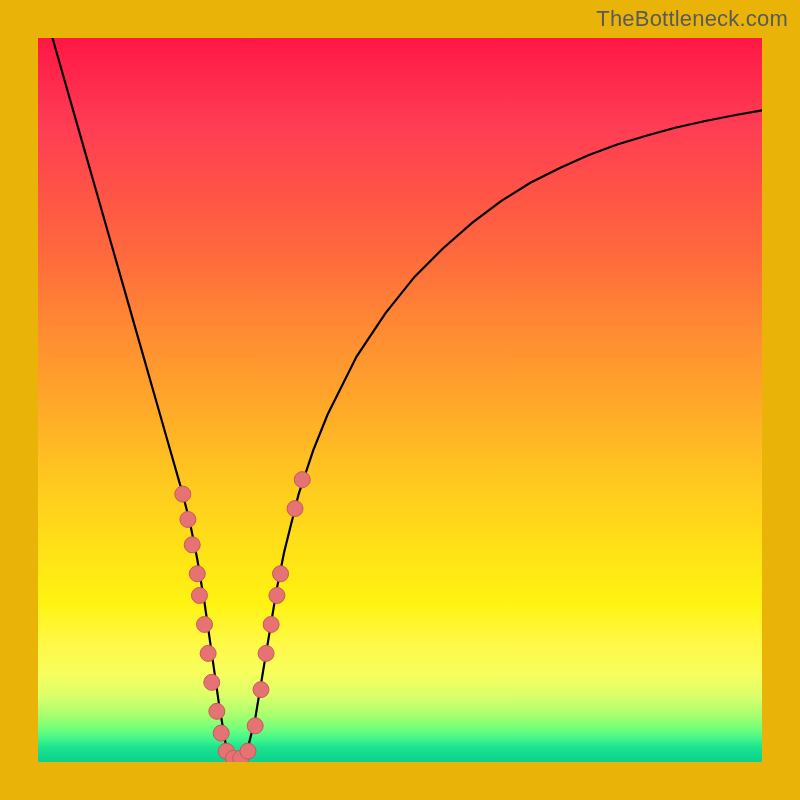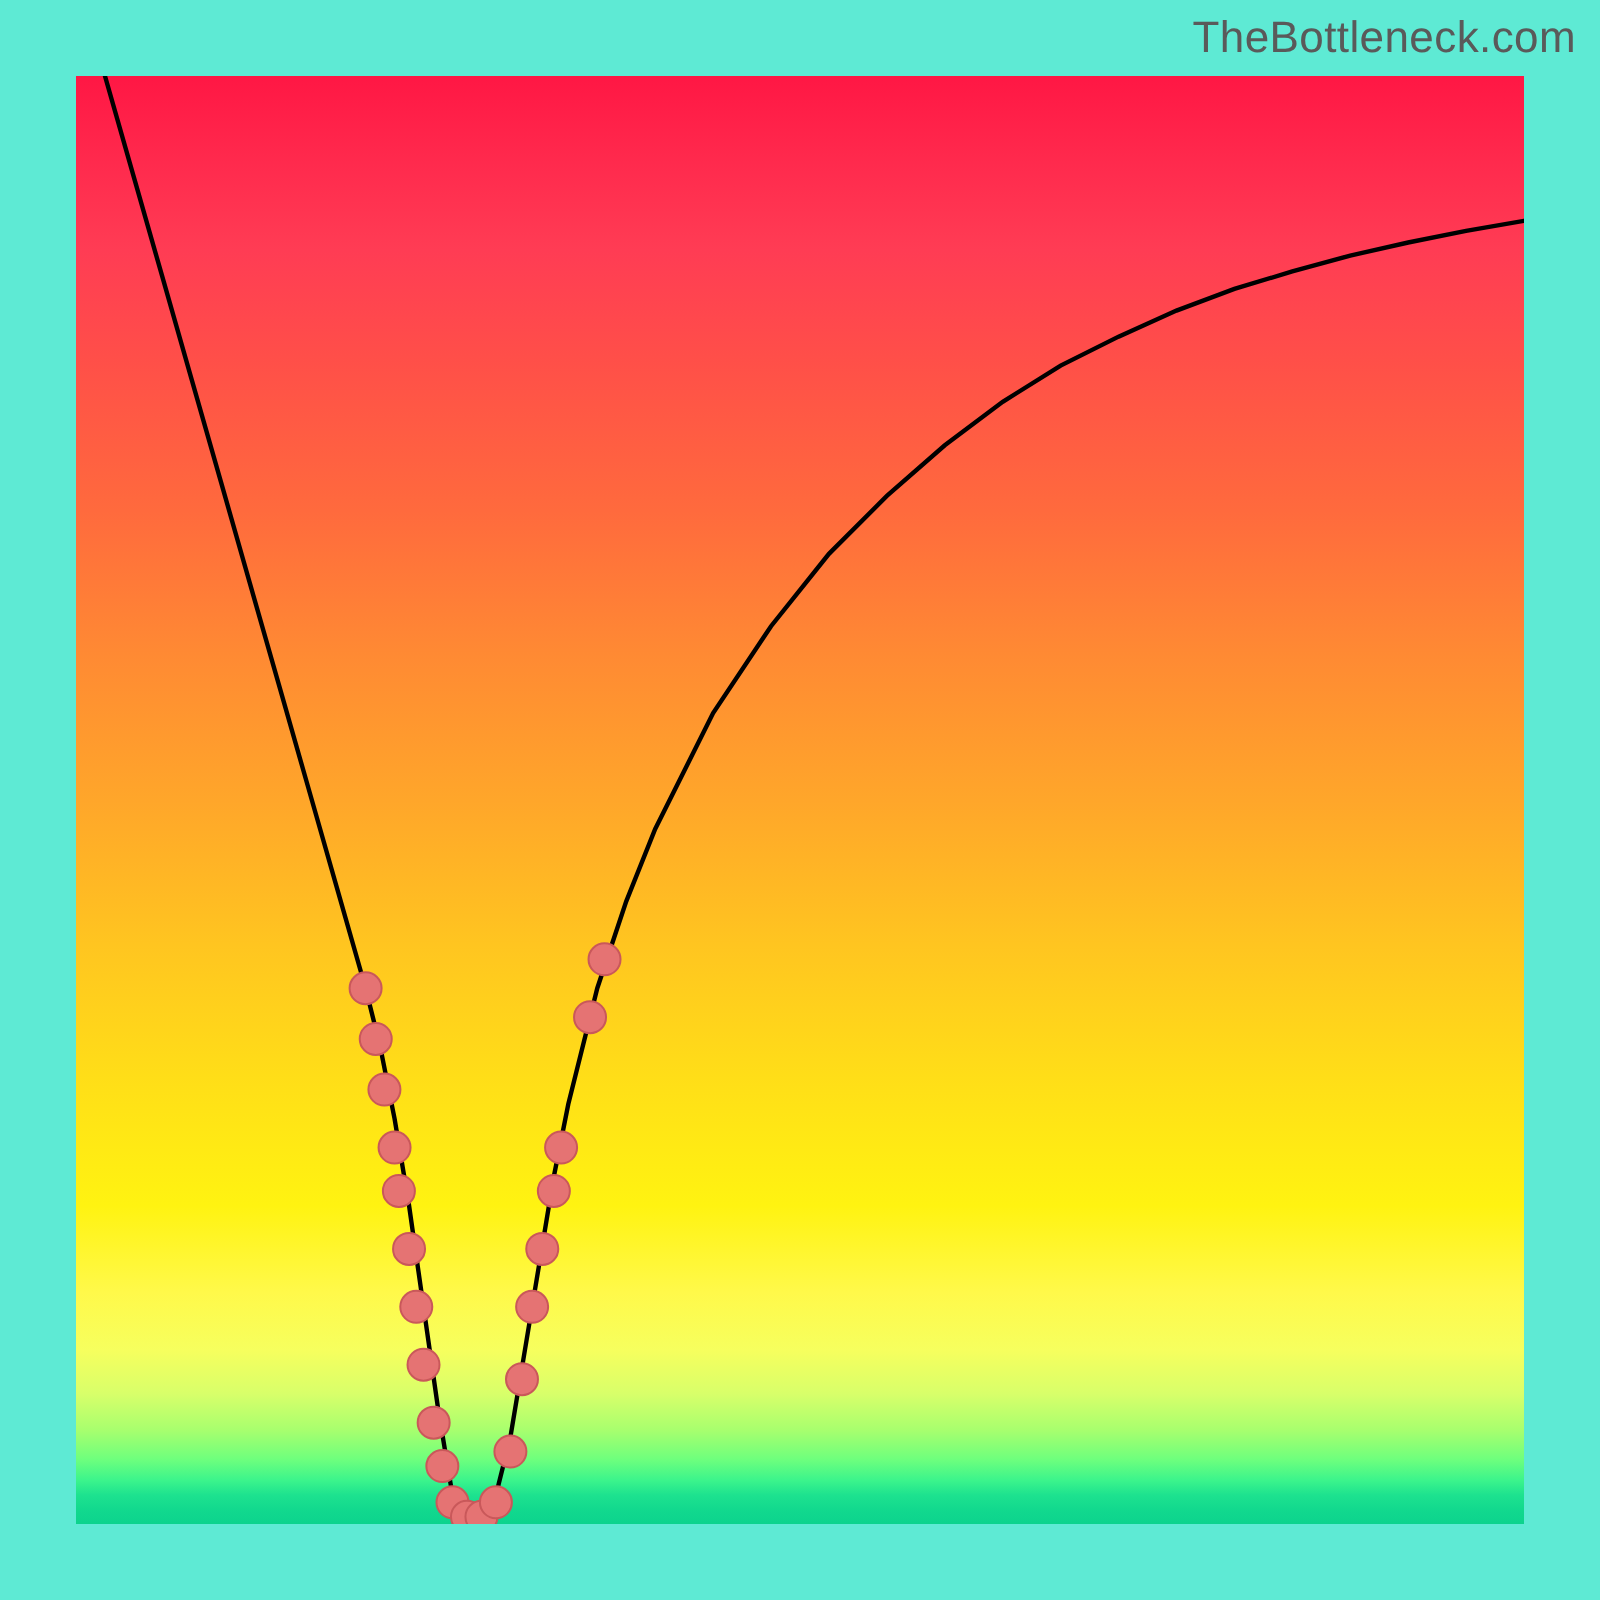--- a/index.html
+++ b/index.html
@@ -8,21 +8,21 @@
     width: 800px;
     height: 800px;
     overflow: hidden;
     background: #000;
     font-family: Arial, Helvetica, sans-serif;
   }
   .frame {
     position: relative;
     width: 800px;
     height: 800px;
-    background: #5eead4;
+    background: #eab308;
   }
   .plot-area {
     position: absolute;
     left: 38px;
     top: 38px;
     width: 724px;
     height: 724px;
     
     background: linear-gradient(
       to bottom,

